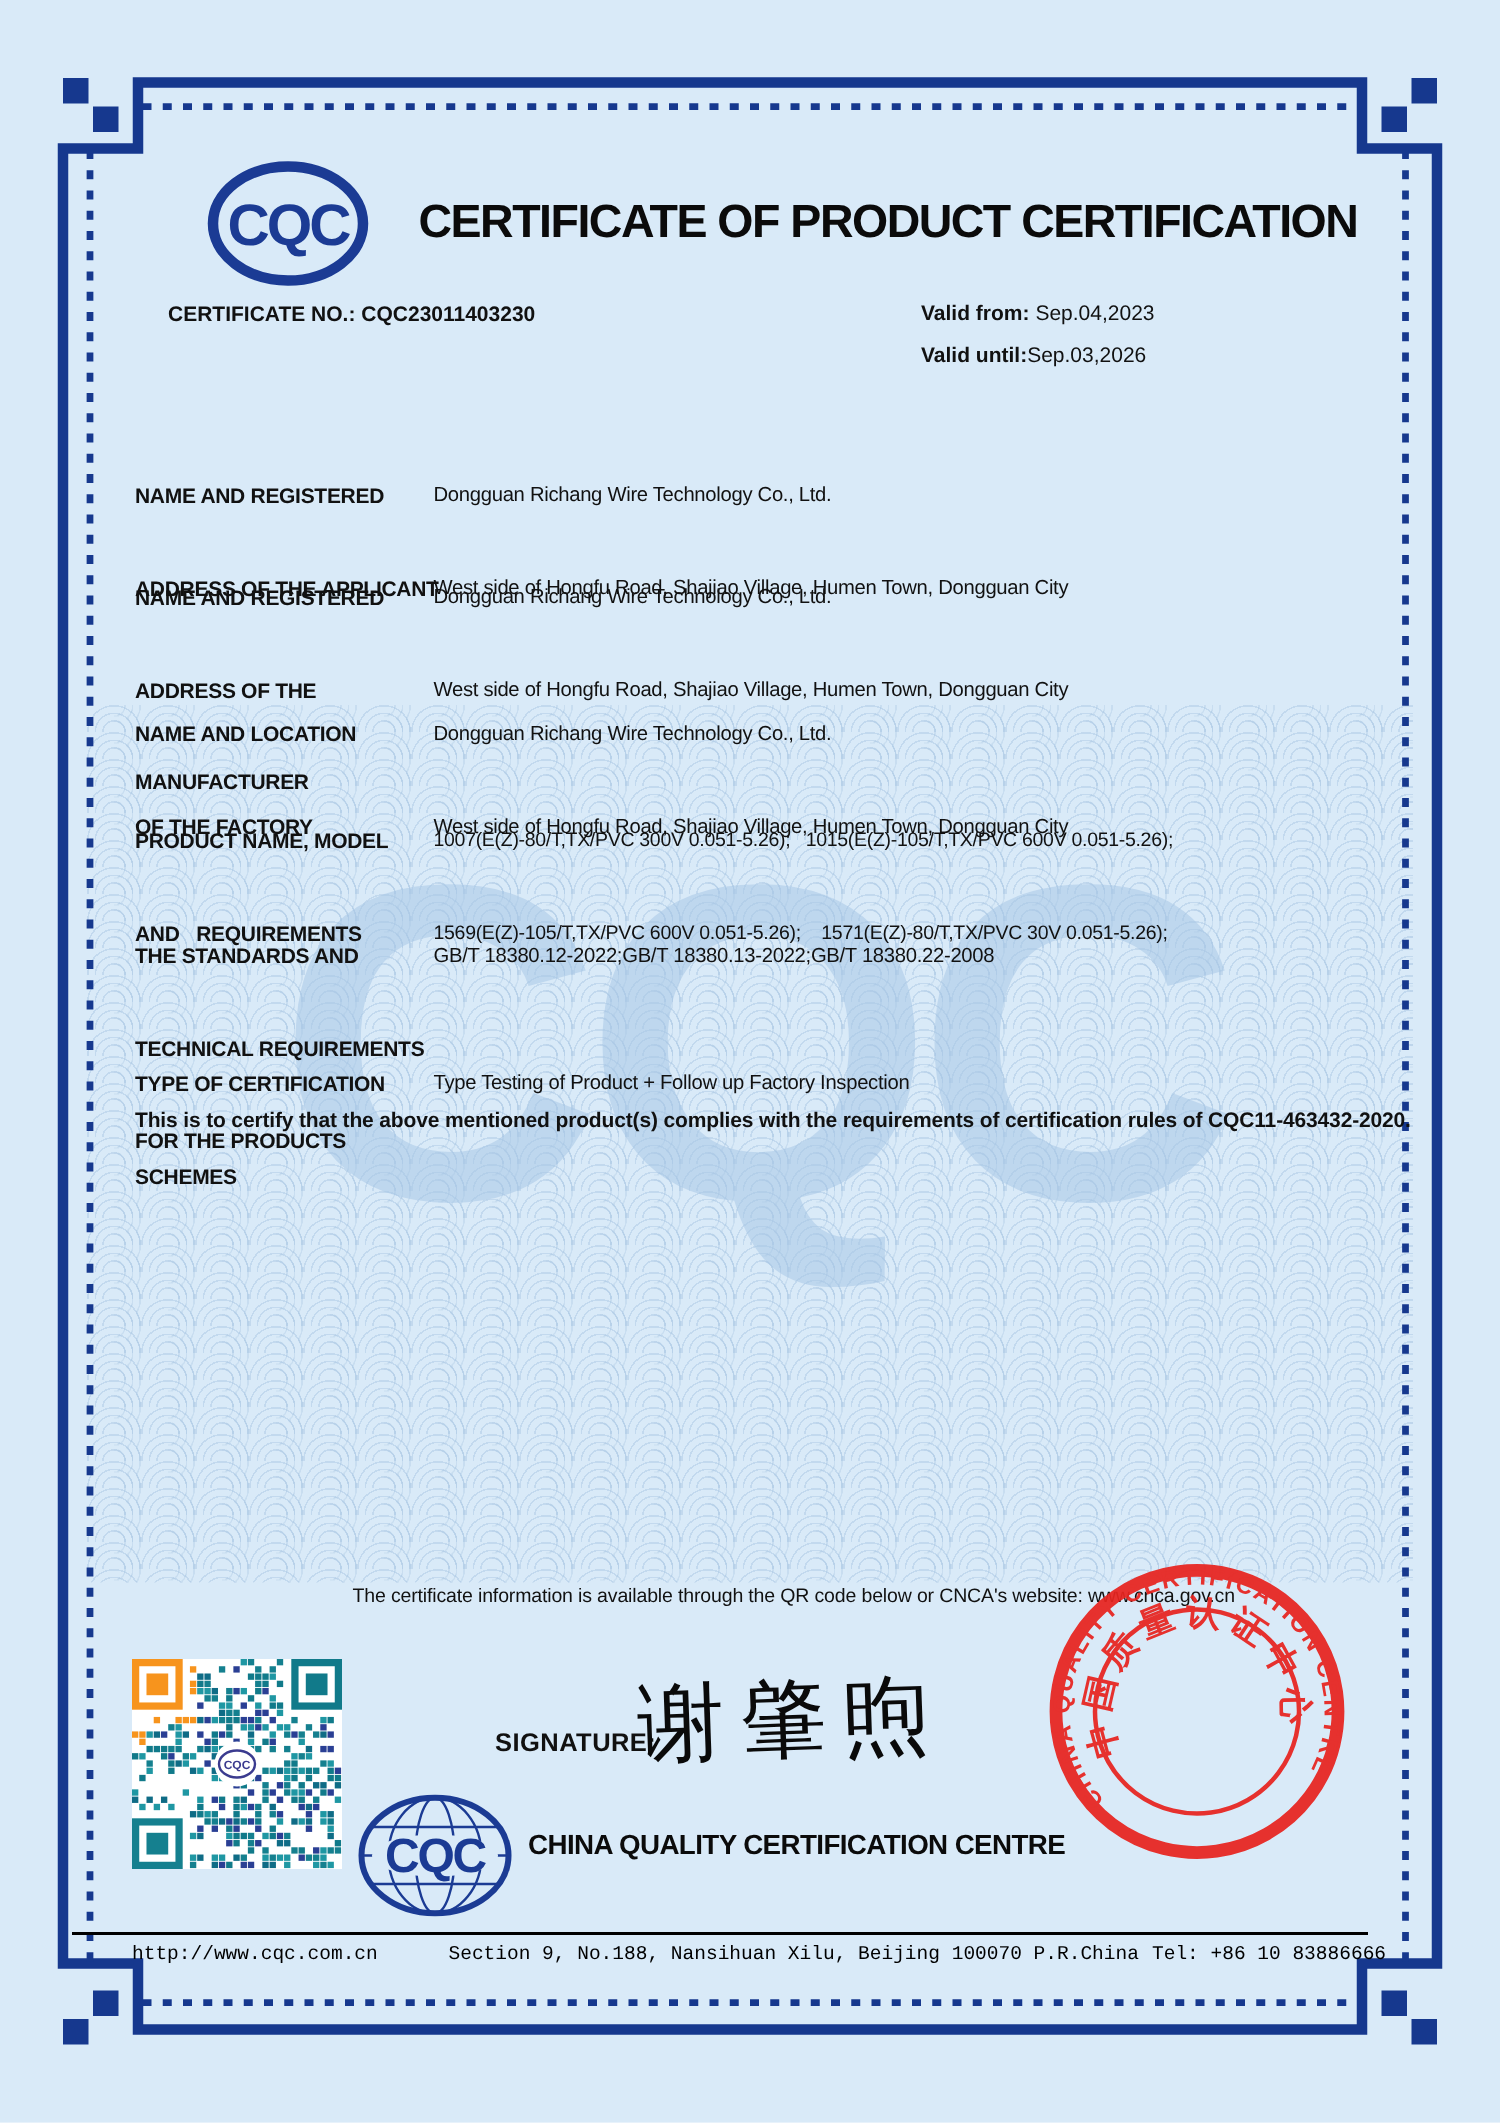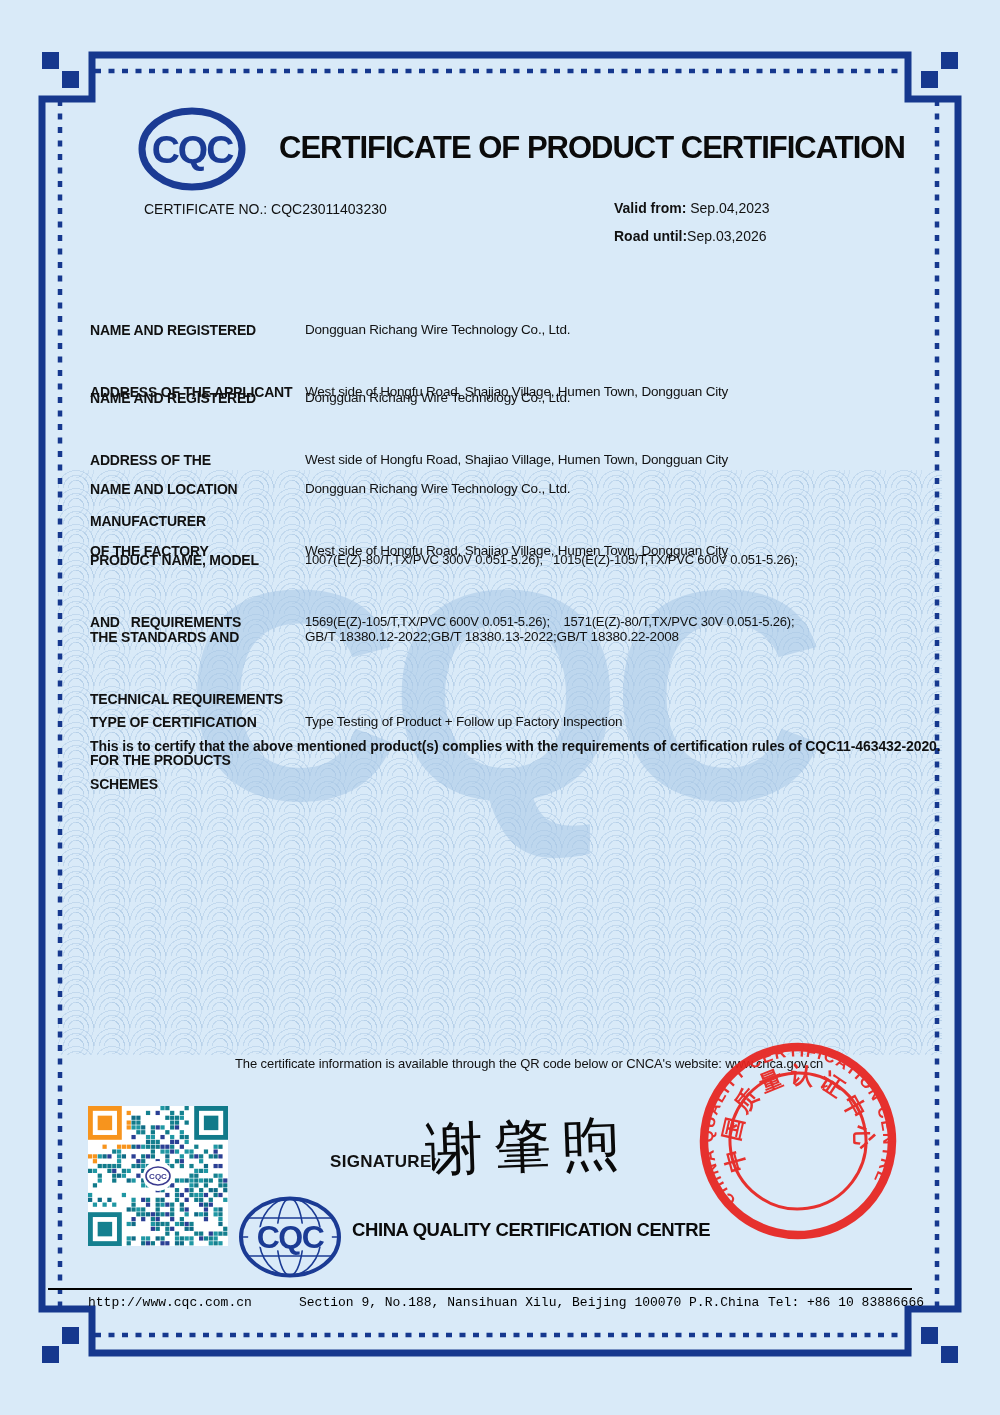--- a/index.html
+++ b/index.html
@@ -18,29 +18,29 @@
         rgba(255,255,255,0) 8px 12px, rgba(140,176,214,.30) 12px 13px,
         rgba(255,255,255,0) 13px 17px, rgba(140,176,214,.30) 17px 18px, rgba(255,255,255,0) 18px);
     background-size:36px 18px,36px 18px;background-position:0 0,18px 9px;}
   .wm-cqc{position:absolute;left:175px;top:545px;width:650px;text-align:center;
     font-size:300px;font-weight:bold;letter-spacing:-12px;color:rgba(167,199,229,.55);
     font-family:"Liberation Sans",sans-serif;line-height:1;}
 
   
   .title{position:absolute;left:279px;top:130px;font-size:31px;font-weight:bold;
     letter-spacing:-1px;white-space:nowrap;color:#0b0b0b;}
-  .certno{position:absolute;left:144px;top:201px;font-size:14px;font-weight:normal;white-space:pre;text-align:right;}
+  .certno{position:absolute;left:112px;top:201px;font-size:14px;font-weight:bold;white-space:pre;text-align:right;}
   .validrow{position:absolute;left:614px;font-size:14px;white-space:pre;}
   .validrow b{font-weight:bold;text-align:center;}
 
   
   .section{position:absolute;left:90px;width:820px;}
   .sec-label{position:absolute;left:0;top:0;width:215px;font-weight:bold;font-size:14px;
     line-height:20.5px;letter-spacing:-0.2px;white-space:pre;}
-  .sec-value{position:absolute;left:215px;top:0;width:605px;font-size:13.5px;
+  .sec-value{position:absolute;left:199px;top:0;width:605px;font-size:13.5px;
     line-height:20.5px;letter-spacing:-0.2px;white-space:pre;}
 
   .statements{position:absolute;left:90px;top:738px;width:800px;font-size:14px;font-weight:bold;}
   .statements div{margin-bottom:11px;white-space:nowrap;letter-spacing:-0.1px;}
 
   .qr-note{position:absolute;left:235px;top:1056px;font-size:13px;white-space:nowrap;letter-spacing:-0.1px;}
 
   .sig-label{position:absolute;left:330px;top:1152px;font-size:17px;font-weight:bold;letter-spacing:.3px;}
   .sig-name{position:absolute;left:425px;top:1108px;font-size:58px;letter-spacing:10px;
     transform:rotate(-2deg);color:#0a0a0a;white-space:nowrap;}
@@ -85,21 +85,21 @@
 
   <svg class="abs" style="left:137px;top:106px" width="110" height="86">
     <ellipse cx="55" cy="43" rx="50" ry="38" fill="none" stroke="#1b3b94" stroke-width="7"></ellipse>
     <text x="55" y="57" text-anchor="middle" font-size="39" font-weight="bold" fill="#1b3b94" letter-spacing="-2">CQC</text>
   </svg>
   <div class="title">CERTIFICATE OF PRODUCT CERTIFICATION</div>
 
   <div class="certno"><span>CERTIFICATE NO.:</span><span> </span><span>CQC23011403230</span></div>
 
   <div class="validrow" style="top:200px"><b>Valid from:</b><span> </span><span>Sep.04,2023</span></div>
-  <div class="validrow" style="top:228px"><b>Road until:</b><span>Sep.03,2026</span></div>
+  <div class="validrow" style="top:228px"><b>Valid until:</b><span>Sep.03,2026</span></div>
 
   <div class="section" style="top:279px">
     <div class="sec-label">
       <div>NAME AND REGISTERED</div>
       <div>ADDRESS OF THE APPLICANT</div>
     </div>
     <div class="sec-value">
       <div>Dongguan Richang Wire Technology Co., Ltd.</div>
       <div>West side of Hongfu Road, Shajiao Village, Humen Town, Dongguan City</div>
     </div>

